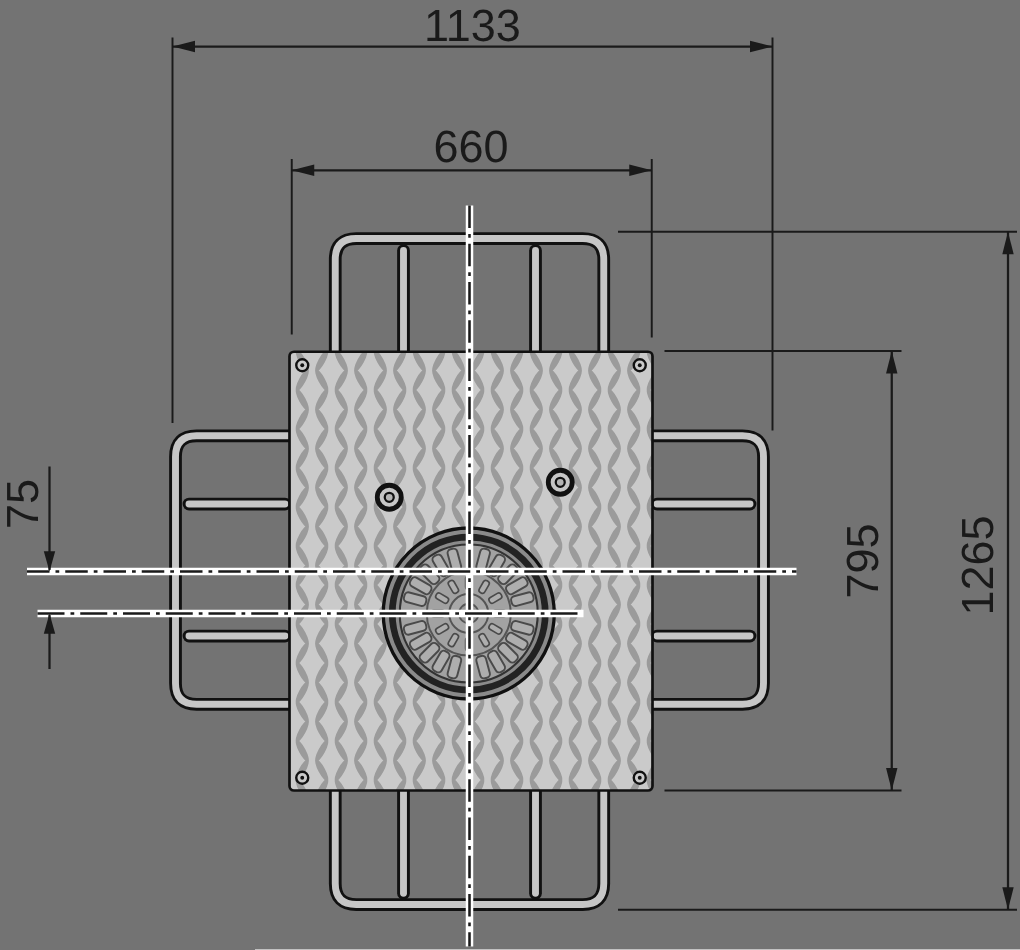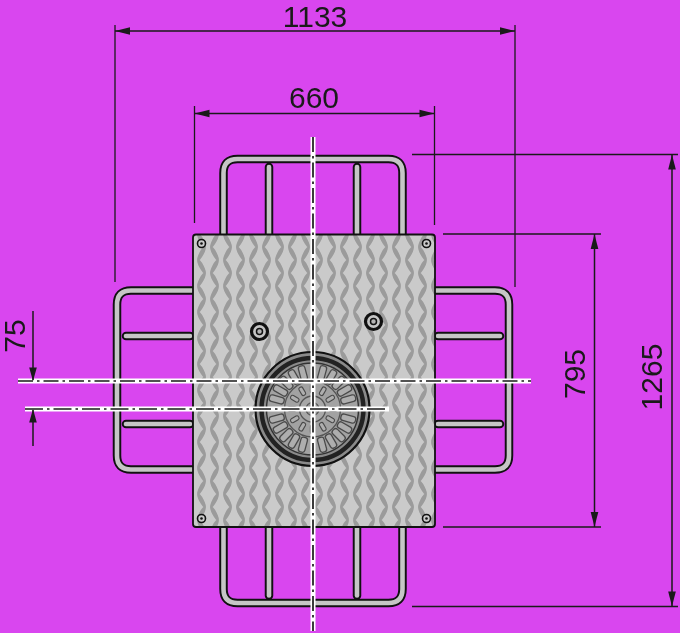--- a/index.html
+++ b/index.html
@@ -1,16 +1,16 @@
 <!DOCTYPE html>
 <html><head>
 <meta charset="utf-8">
 <style>
   html,body{margin:0;padding:0;background:#ffffff;}
-  .canvas{position:relative;width:680px;height:633px;background:#d946ef;overflow:hidden;
+  .canvas{position:relative;width:680px;height:633px;background:#737373;overflow:hidden;
           font-family:"Liberation Sans", sans-serif;}
   svg{display:block;}
   text{font-family:"Liberation Sans", sans-serif;font-size:30px;fill:#1a1a1a;}
 </style>
 </head>
 <body>
 
 <div class="canvas">
 <svg width="680" height="633" viewBox="0 0 680 633" xmlns="http://www.w3.org/2000/svg">
   <defs>

